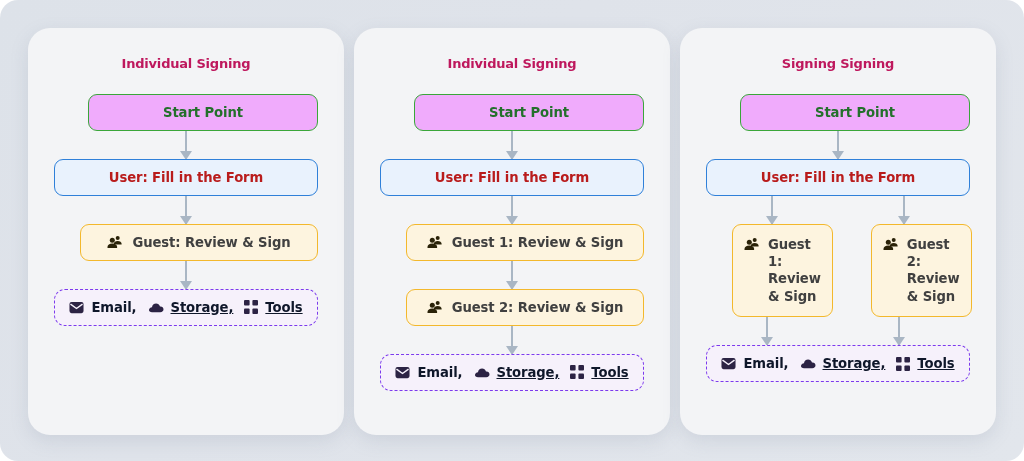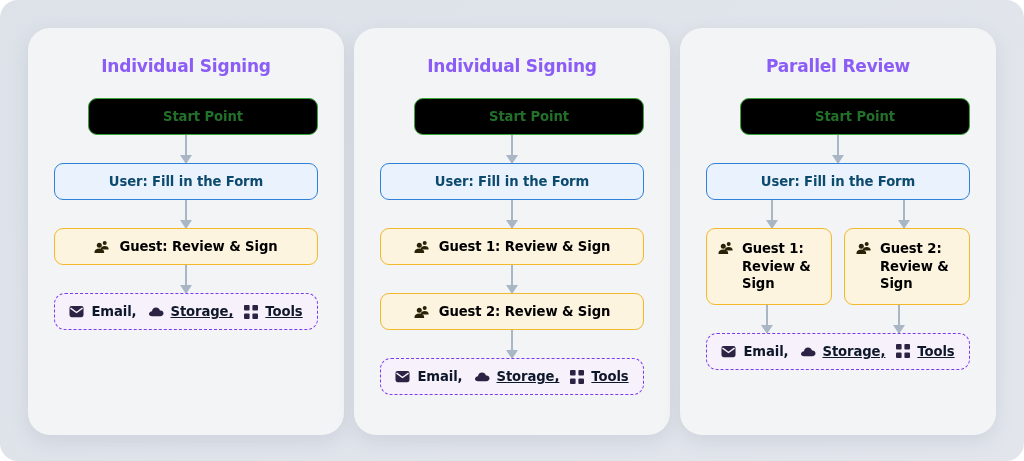--- a/index.html
+++ b/index.html
@@ -38,23 +38,23 @@
     position: relative;
     width: 316px;
     background: #f3f4f6;
     border-radius: 22px;
     box-shadow: 0 6px 18px rgba(120, 135, 155, 0.18);
     padding: 0 26px;
   }
 
   .card-title {
     text-align: center;
-    font-size: 17px;
+    font-size: 13px;
     font-weight: bold;
-    color: #8b5cf6;
+    color: #be185d;
     letter-spacing: -0.2px;
     padding-top: 28px;
     padding-bottom: 0;
     line-height: 1.2;
   }
 
   .flow {
     position: relative;
     margin-top: 22px;
   }
@@ -70,36 +70,37 @@
     justify-content: center;
     gap: 8px;
     font-size: 13.2px;
     font-weight: bold;
     letter-spacing: -0.1px;
     padding: 8px 10px;
     text-align: center;
   }
 
   .node.start {
-    background: #000000;
+    background: #f0abfc;
     border-color: #3aa63a;
     color: #23702b;
     margin-left: 34px;
   }
 
   .node.user {
     background: #e9f2fd;
     border-color: #2f80d9;
-    color: #0c4a6e;
+    color: #b91c1c;
   }
 
   .node.guest {
     background: #fdf4df;
     border-color: #f3b82c;
-    color: #000000;
+    color: #404040;
+    margin-left: 26px;
   }
 
   .node.integrations {
     background: #f6f1fb;
     border: 1.8px dashed #7c3aed;
     color: #0f172a;
     border-radius: 11px;
     gap: 0;
   }
 
@@ -356,21 +357,21 @@
               </svg>
             </span>
             <span class="seg-text">Tools</span>
           </span>
         </div>
 
       </div>
     </div>
 
     <div class="card">
-      <div class="card-title">Parallel Review</div>
+      <div class="card-title">Signing Signing</div>
 
       <div class="flow">
 
         <div class="node start">
           <span class="node-label">Start Point</span>
         </div>
 
         <div class="connector">
           <span class="stem"></span>
           <span class="head"></span>

